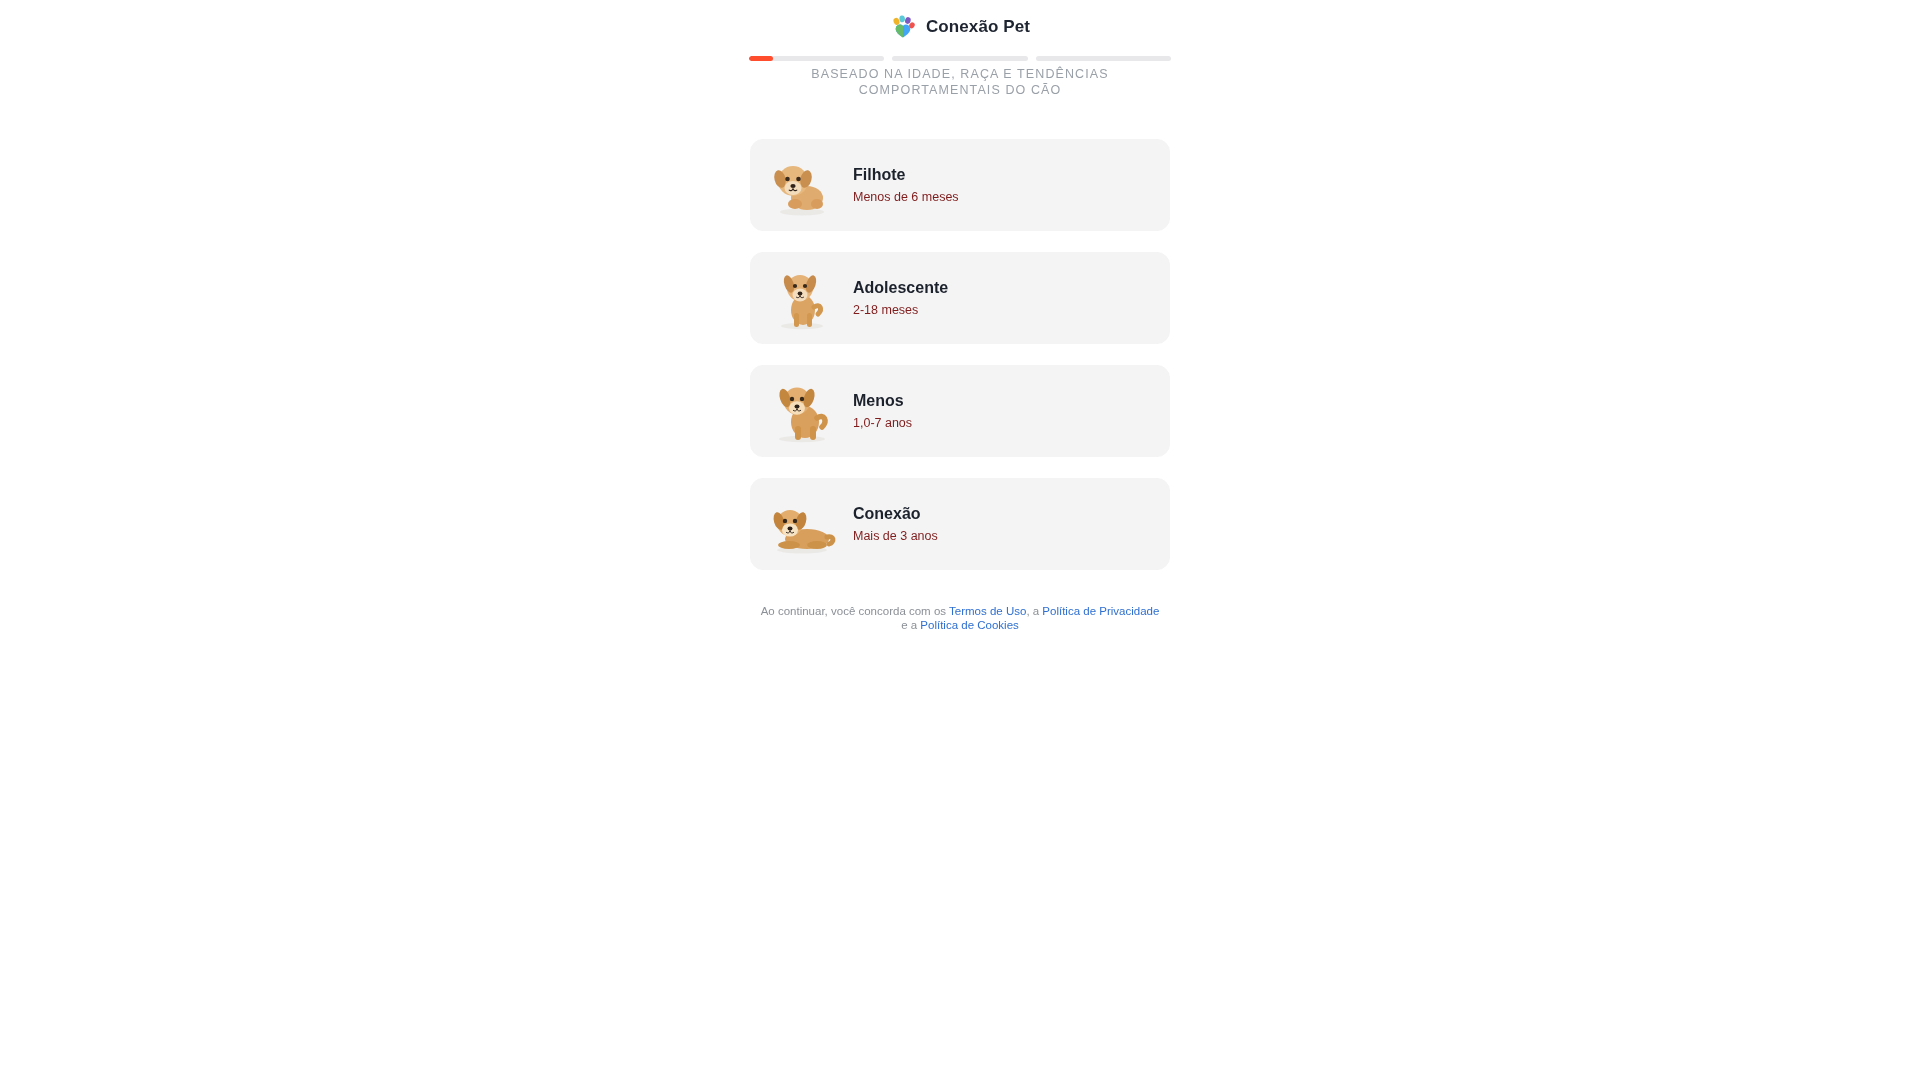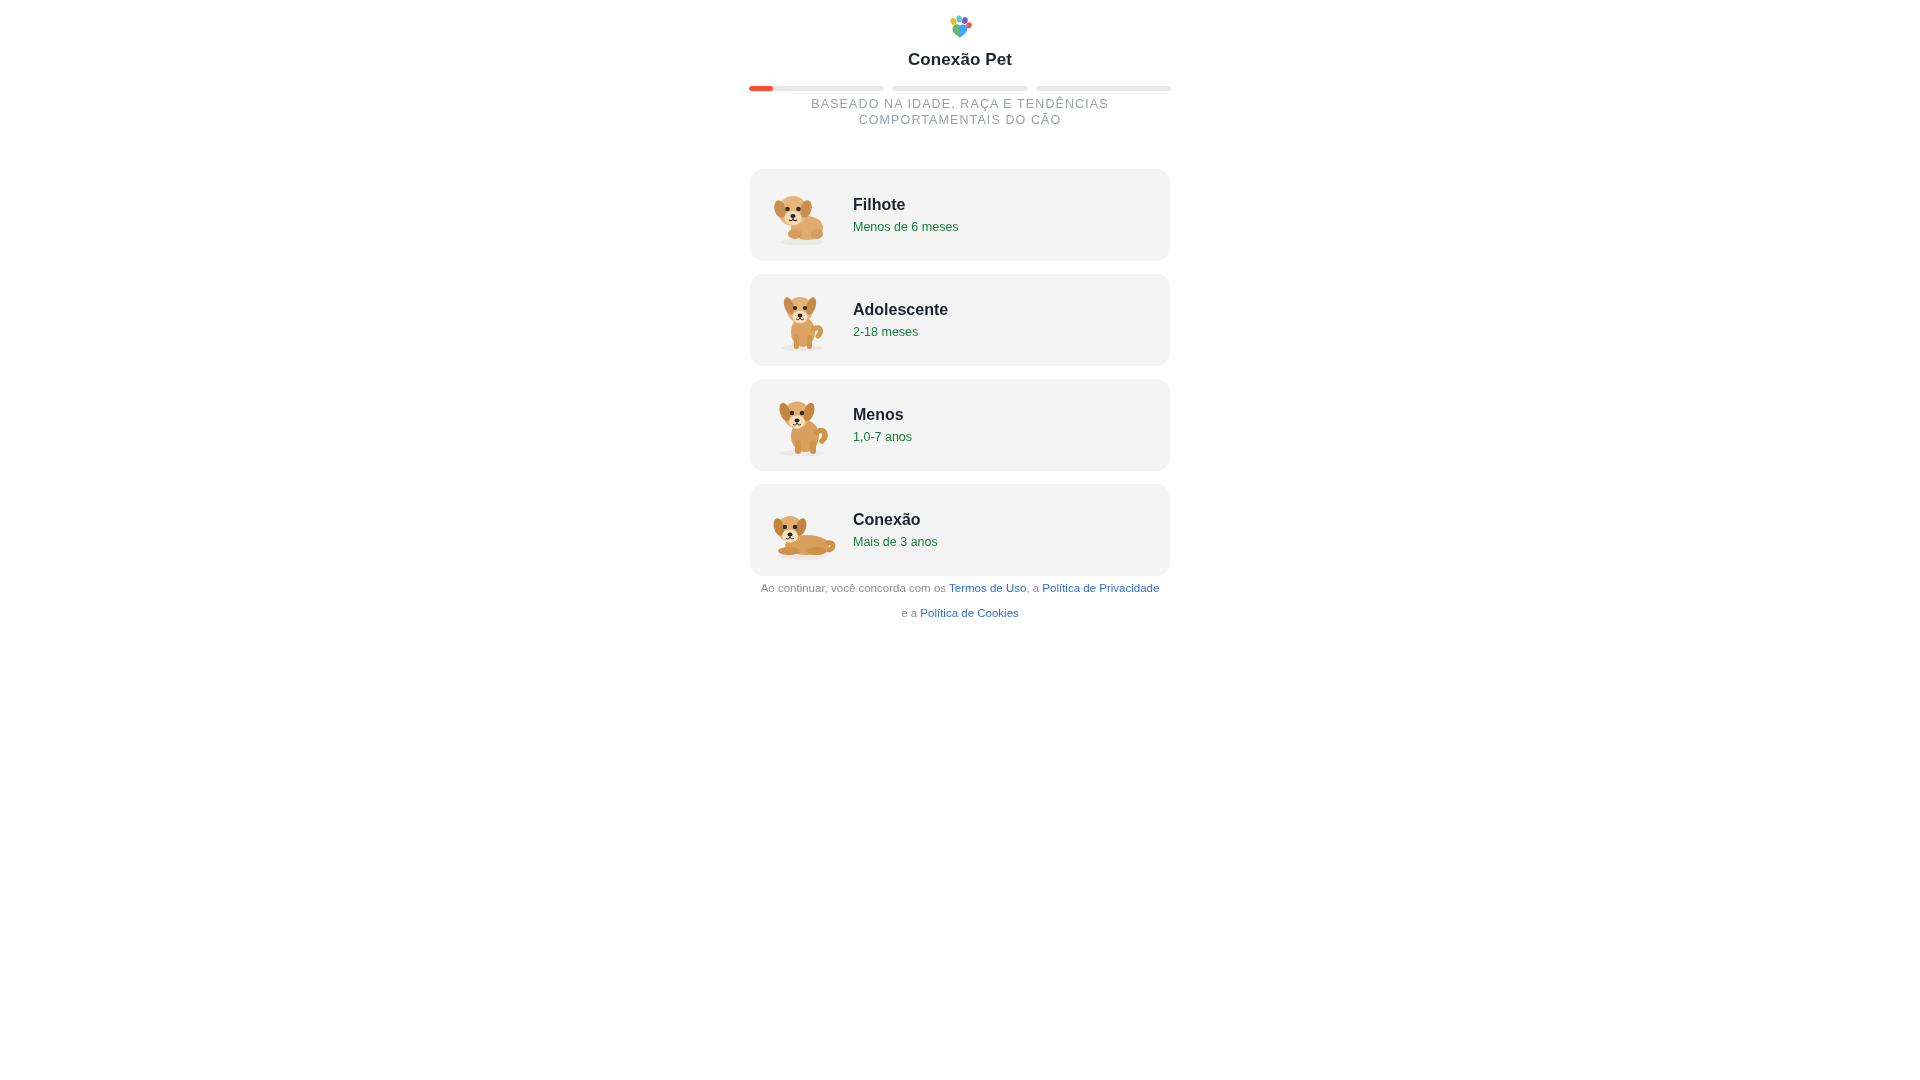--- a/index.html
+++ b/index.html
@@ -23,21 +23,20 @@
   }
 
   
   .header {
     width: 100%;
     padding-top: 14px;
     display: flex;
     justify-content: center;
     align-items: center;
     gap: 10px;
-    flex-direction: column;
   }
   .brand-logo {
     width: 26px;
     height: 26px;
     display: block;
   }
   .brand-name {
     font-size: 17px;
     font-weight: bold;
     color: #1e2430;
@@ -86,21 +85,21 @@
     letter-spacing: 1.1px;
     color: #9aa0a8;
   }
 
   
   .options {
     margin-top: 28px;
     width: 420px;
     display: flex;
     flex-direction: column;
-    gap: 13px;
+    gap: 21px;
   }
   .option-card {
     height: 92px;
     background: #f4f4f5;
     border-radius: 13px;
     display: flex;
     align-items: center;
     padding: 0 14px;
     cursor: pointer;
     border: 1px solid #f4f4f5;
@@ -122,29 +121,30 @@
     justify-content: center;
     gap: 6px;
   }
   .option-title {
     font-size: 16px;
     font-weight: bold;
     color: #1c222c;
   }
   .option-sub {
     font-size: 12.5px;
-    color: #15803d;
+    color: #7f1d1d;
   }
 
   
   .legal {
     width: 400px;
+    margin-top: 34px;
     text-align: center;
     font-size: 11.5px;
-    line-height: 25px;
+    line-height: 14px;
     color: #8b9097;
   }
   .legal a {
     color: #2f6fd0;
     text-decoration: none;
   }
 </style>
 </head>
 <body>
 

